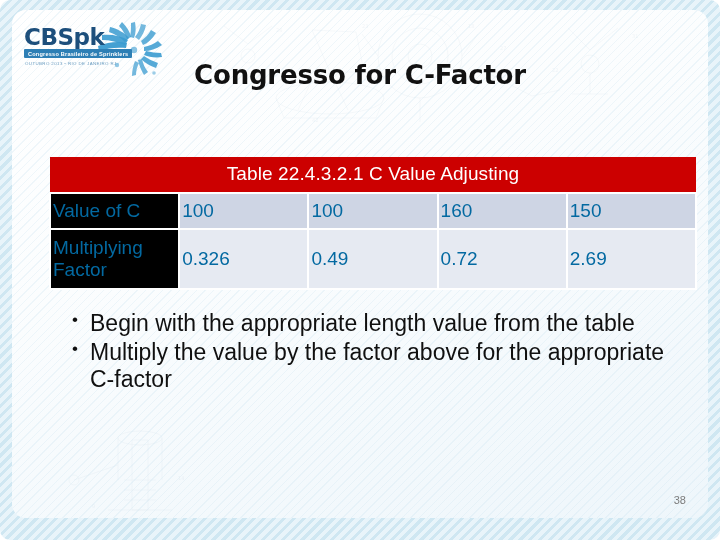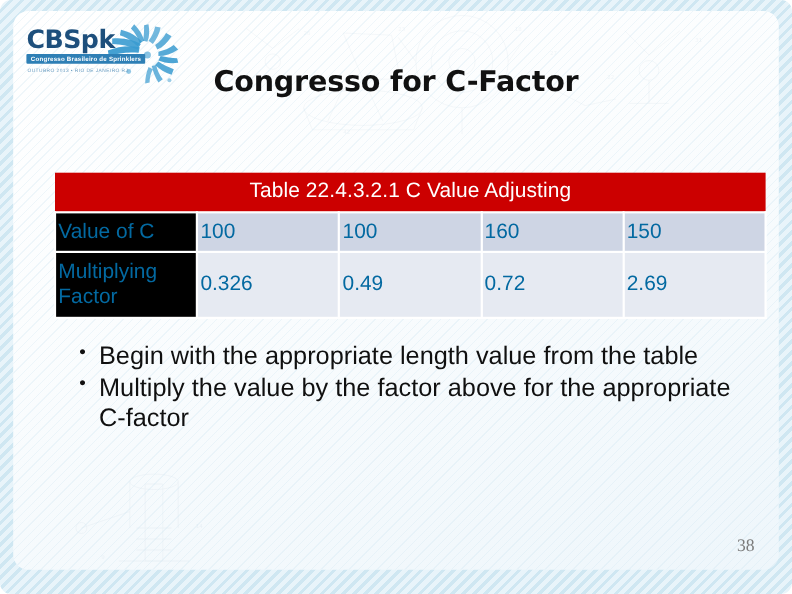--- a/index.html
+++ b/index.html
@@ -216,23 +216,23 @@
   .bullet .btext {
     flex: 1 1 auto;
     padding-left: 2px;
   }
 
   
   .page-num {
     position: absolute;
     right: 22px;
     bottom: 12px;
-    font-size: 16px;
+    font-size: 11px;
     color: #7c7c7c;
-    font-family: Liberation Serif, serif;
+    font-family: Liberation Sans, sans-serif;
   }
 </style>
 </head>
 <body>
 
 <div class="slide">
 
   <div class="inner-panel">
 
     <svg class="watermark" viewBox="0 0 696 508" preserveAspectRatio="none">

